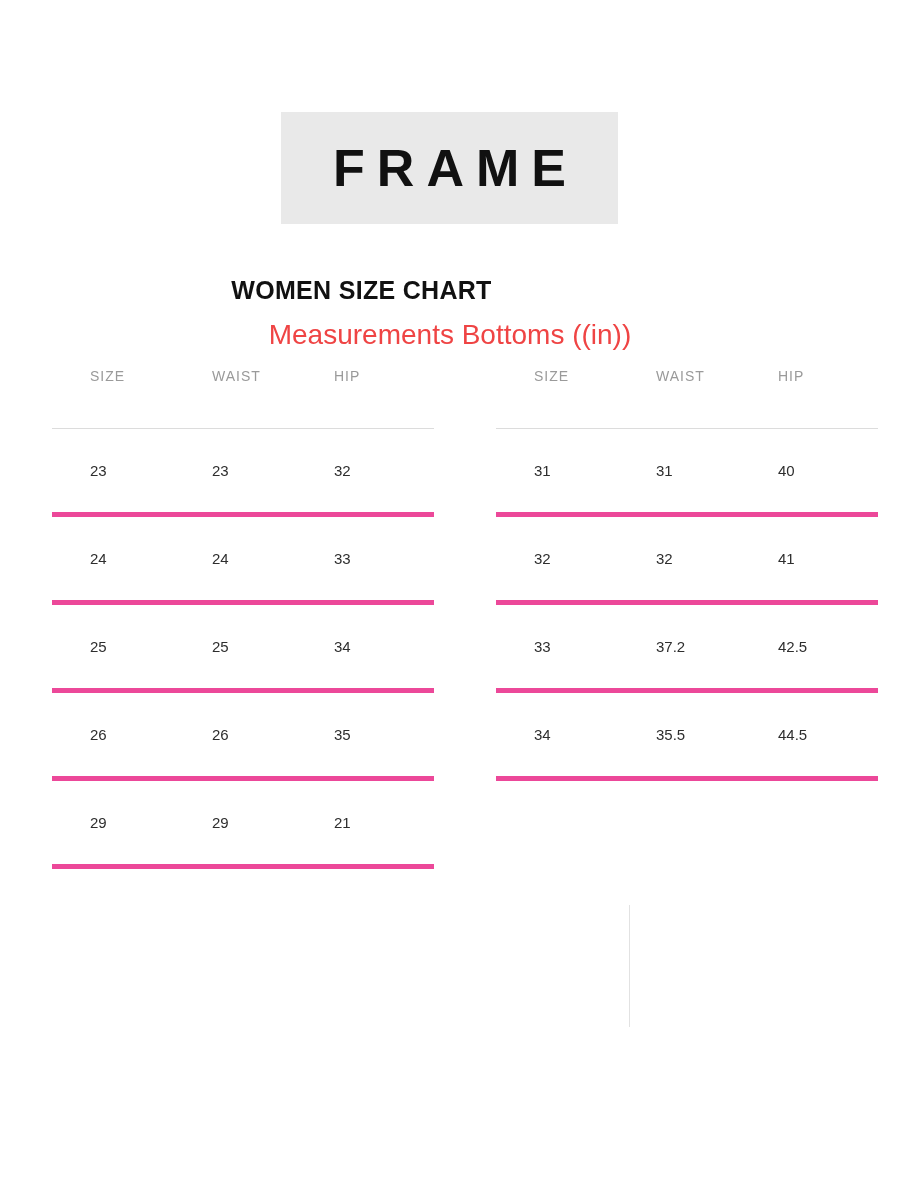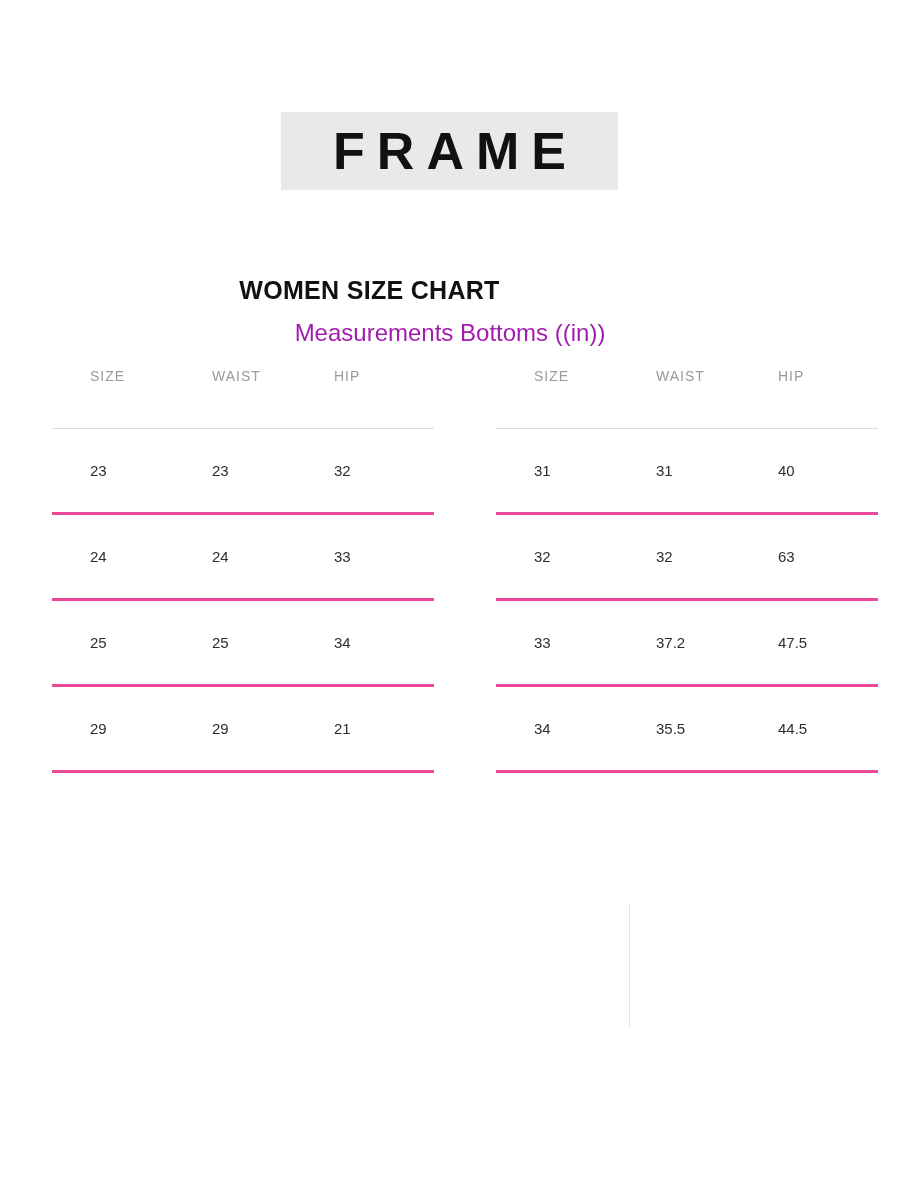--- a/index.html
+++ b/index.html
@@ -18,21 +18,21 @@
   .page {
     width: 900px;
     height: 1200px;
     position: relative;
   }
   .logo-block {
     position: absolute;
     left: 281px;
     top: 112px;
     width: 337px;
-    height: 78px;
+    height: 112px;
     background: #e9e9e9;
     display: flex;
     align-items: center;
     justify-content: center;
   }
   .logo-text {
     font-family: "Liberation Sans", sans-serif;
     font-size: 52px;
     font-weight: 700;
     letter-spacing: 12px;
@@ -43,31 +43,30 @@
   .title {
     position: absolute;
     left: 0;
     top: 276px;
     width: 723px;
     text-align: center;
     font-size: 25px;
     font-weight: 700;
     letter-spacing: 0.3px;
     color: #111111;
-    padding-left: 8px;
   }
   .subtitle {
     position: absolute;
     left: 0;
     top: 319px;
     width: 900px;
     text-align: center;
-    font-size: 24px;
+    font-size: 28px;
     font-weight: 400;
-    color: #a21caf;
+    color: #ef4444;
   }
   .tables {
     position: absolute;
     left: 0;
     top: 368px;
     width: 728px;
     display: flex;
     justify-content: flex-start;
   }
   .table-wrap {
@@ -93,21 +92,21 @@
     letter-spacing: 1px;
     color: #9a9a9a;
     padding: 0 0 44px 0;
     border-bottom: 1px solid #dcdcdc;
     vertical-align: top;
   }
   table.size-table td {
     font-size: 15px;
     font-weight: 400;
     color: #2e2e2e;
-    border-bottom: 3px solid #ec4899;
+    border-bottom: 5px solid #ec4899;
     height: 83px;
     vertical-align: middle;
     padding: 0;
   }
   .col-size { width: 122px; padding-left: 38px !important; }
   .col-waist { width: 122px; }
   .col-hip { width: 100px; margin-top: 32px; }
   .table-left th.col-size, .table-left td.col-size { padding-left: 38px; }
   .table-left th.col-waist, .table-left td.col-waist { padding-left: 0; }
   .table-right th.col-size, .table-right td.col-size { padding-left: 32px; }
@@ -159,20 +158,25 @@
             <td class="col-size">24</td>
             <td class="col-waist">24</td>
             <td class="col-hip">33</td>
           </tr>
           <tr>
             <td class="col-size">25</td>
             <td class="col-waist">25</td>
             <td class="col-hip">34</td>
           </tr>
           <tr>
+            <td class="col-size">26</td>
+            <td class="col-waist">26</td>
+            <td class="col-hip">35</td>
+          </tr>
+          <tr>
             <td class="col-size">29</td>
             <td class="col-waist">29</td>
             <td class="col-hip">21</td>
           </tr>
         </tbody>
       </table>
     </div>
 
     <div class="table-wrap table-right">
       <table class="size-table">
@@ -185,26 +189,26 @@
         </thead>
         <tbody>
           <tr>
             <td class="col-size">31</td>
             <td class="col-waist">31</td>
             <td class="col-hip">40</td>
           </tr>
           <tr>
             <td class="col-size">32</td>
             <td class="col-waist">32</td>
-            <td class="col-hip">63</td>
+            <td class="col-hip">41</td>
           </tr>
           <tr>
             <td class="col-size">33</td>
             <td class="col-waist">37.2</td>
-            <td class="col-hip">47.5</td>
+            <td class="col-hip">42.5</td>
           </tr>
           <tr>
             <td class="col-size">34</td>
             <td class="col-waist">35.5</td>
             <td class="col-hip">44.5</td>
           </tr>
         </tbody>
       </table>
     </div>
 

